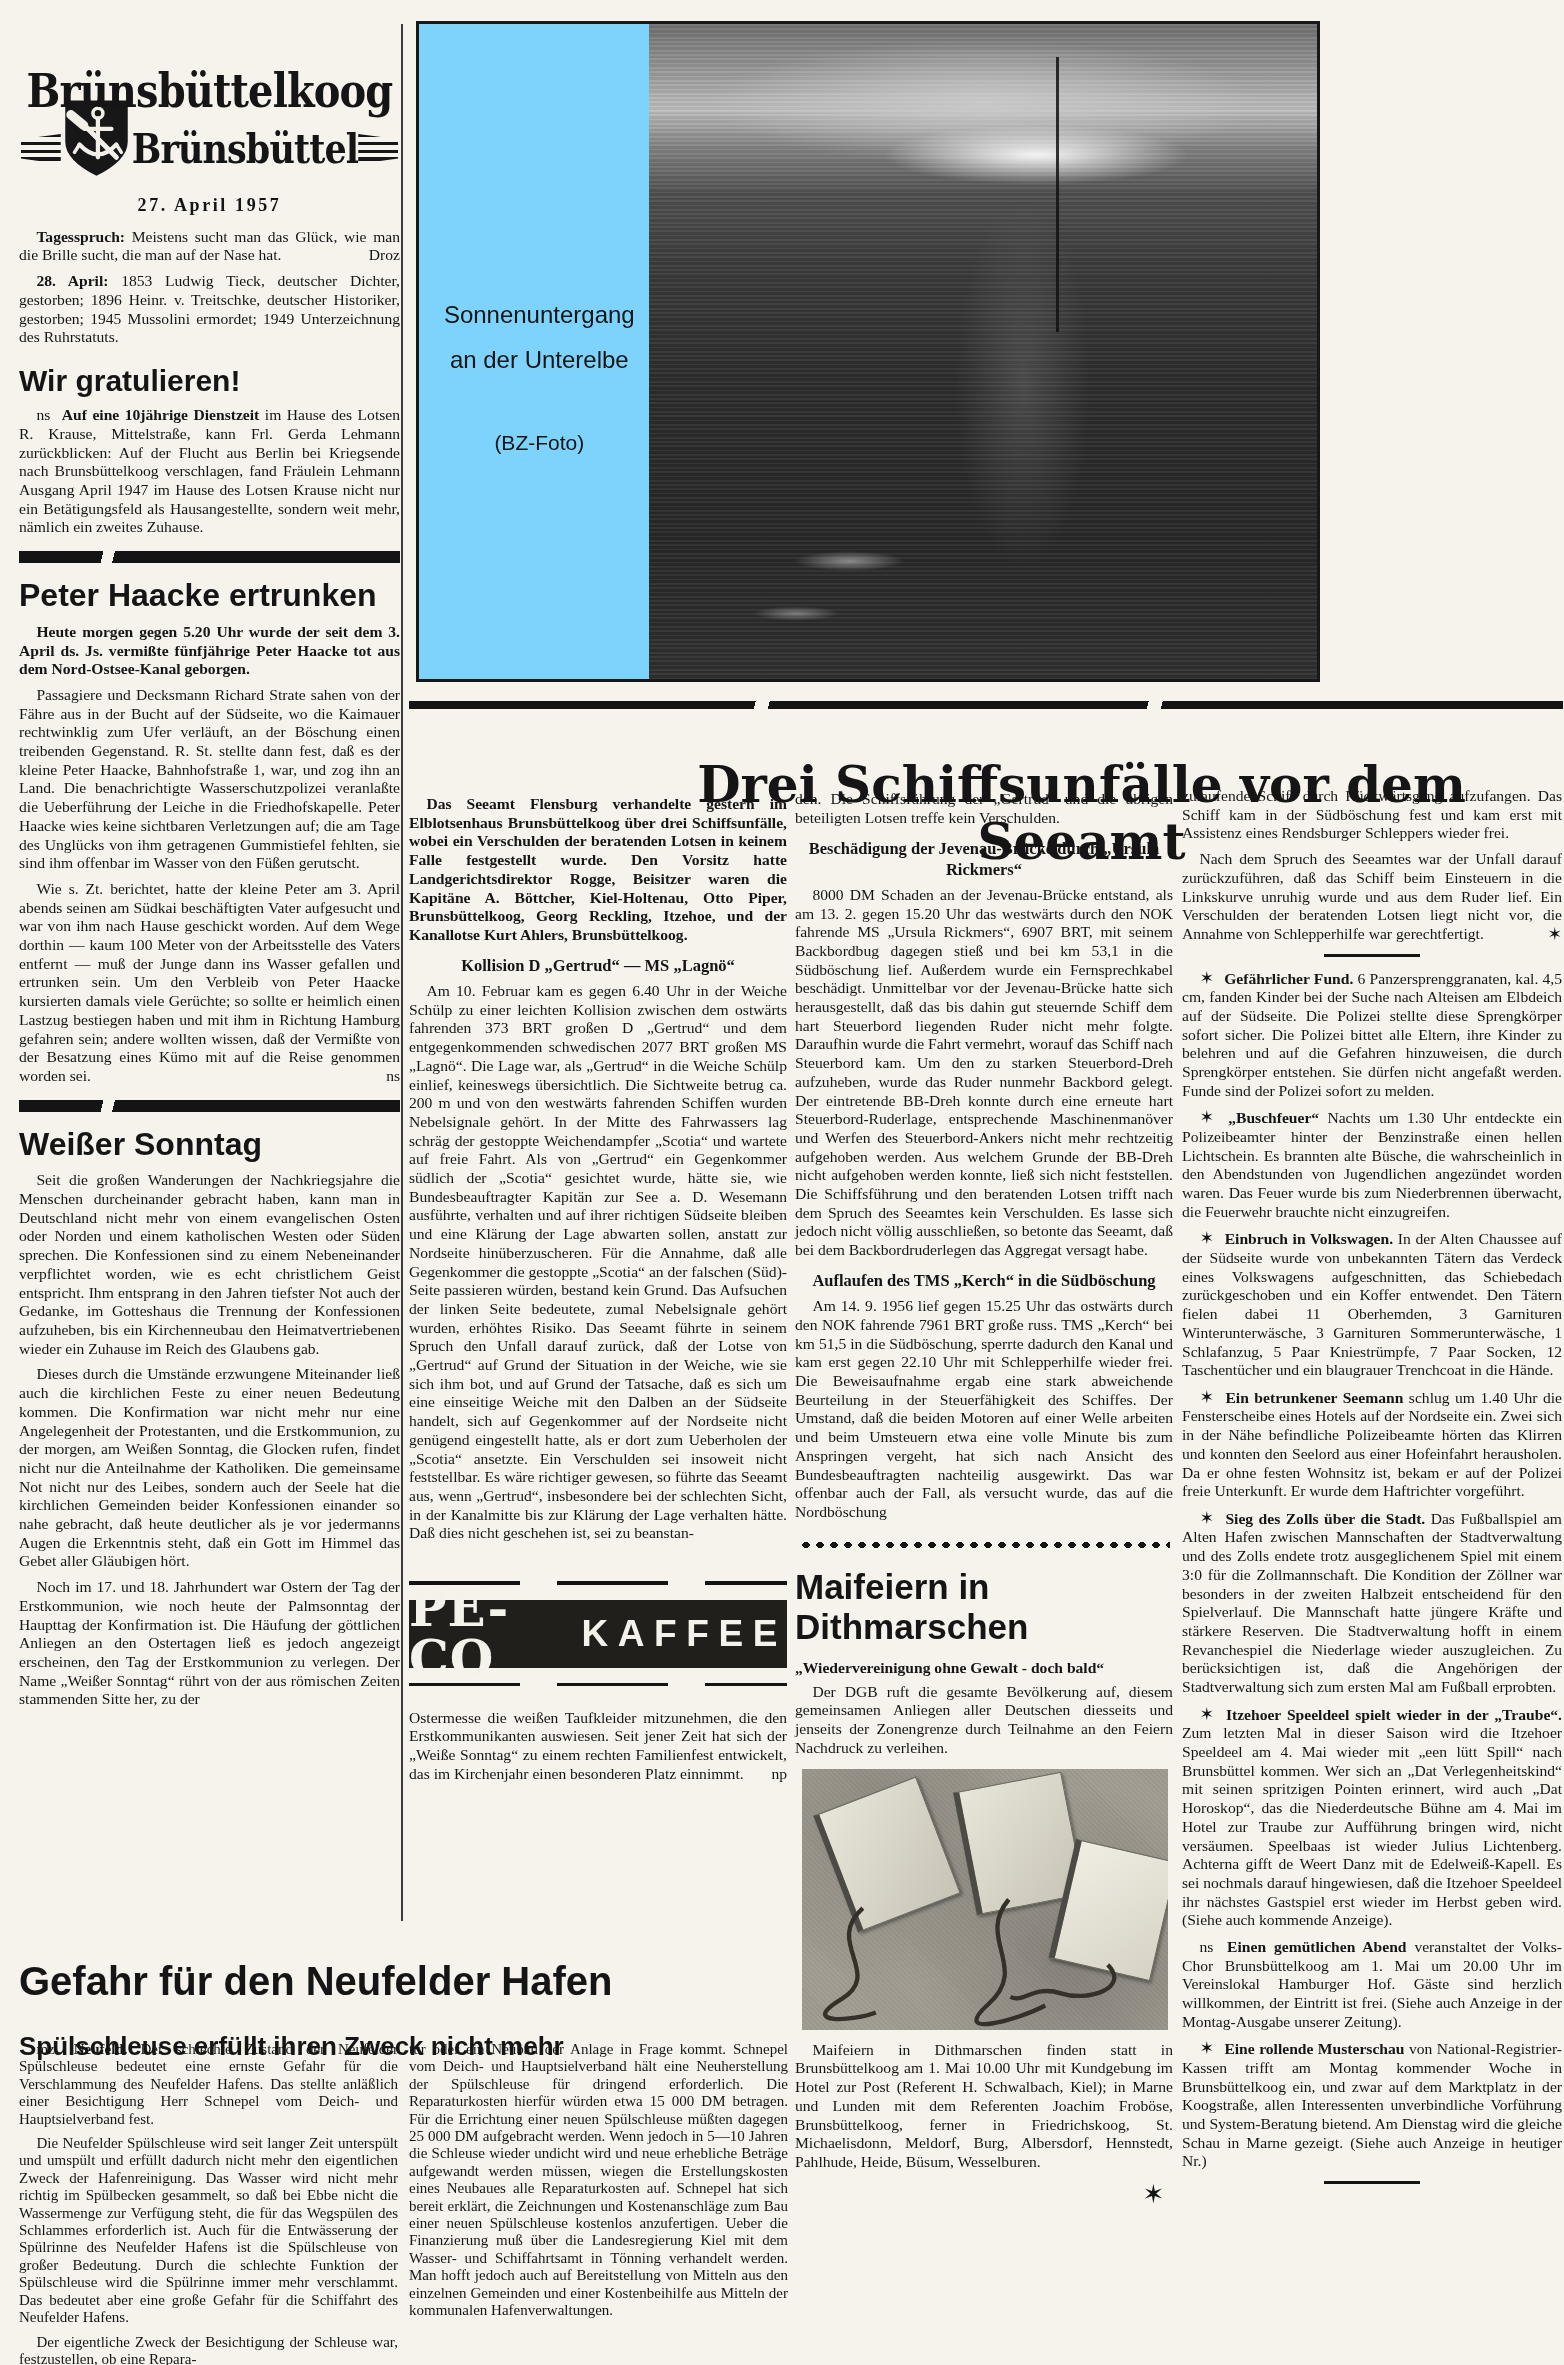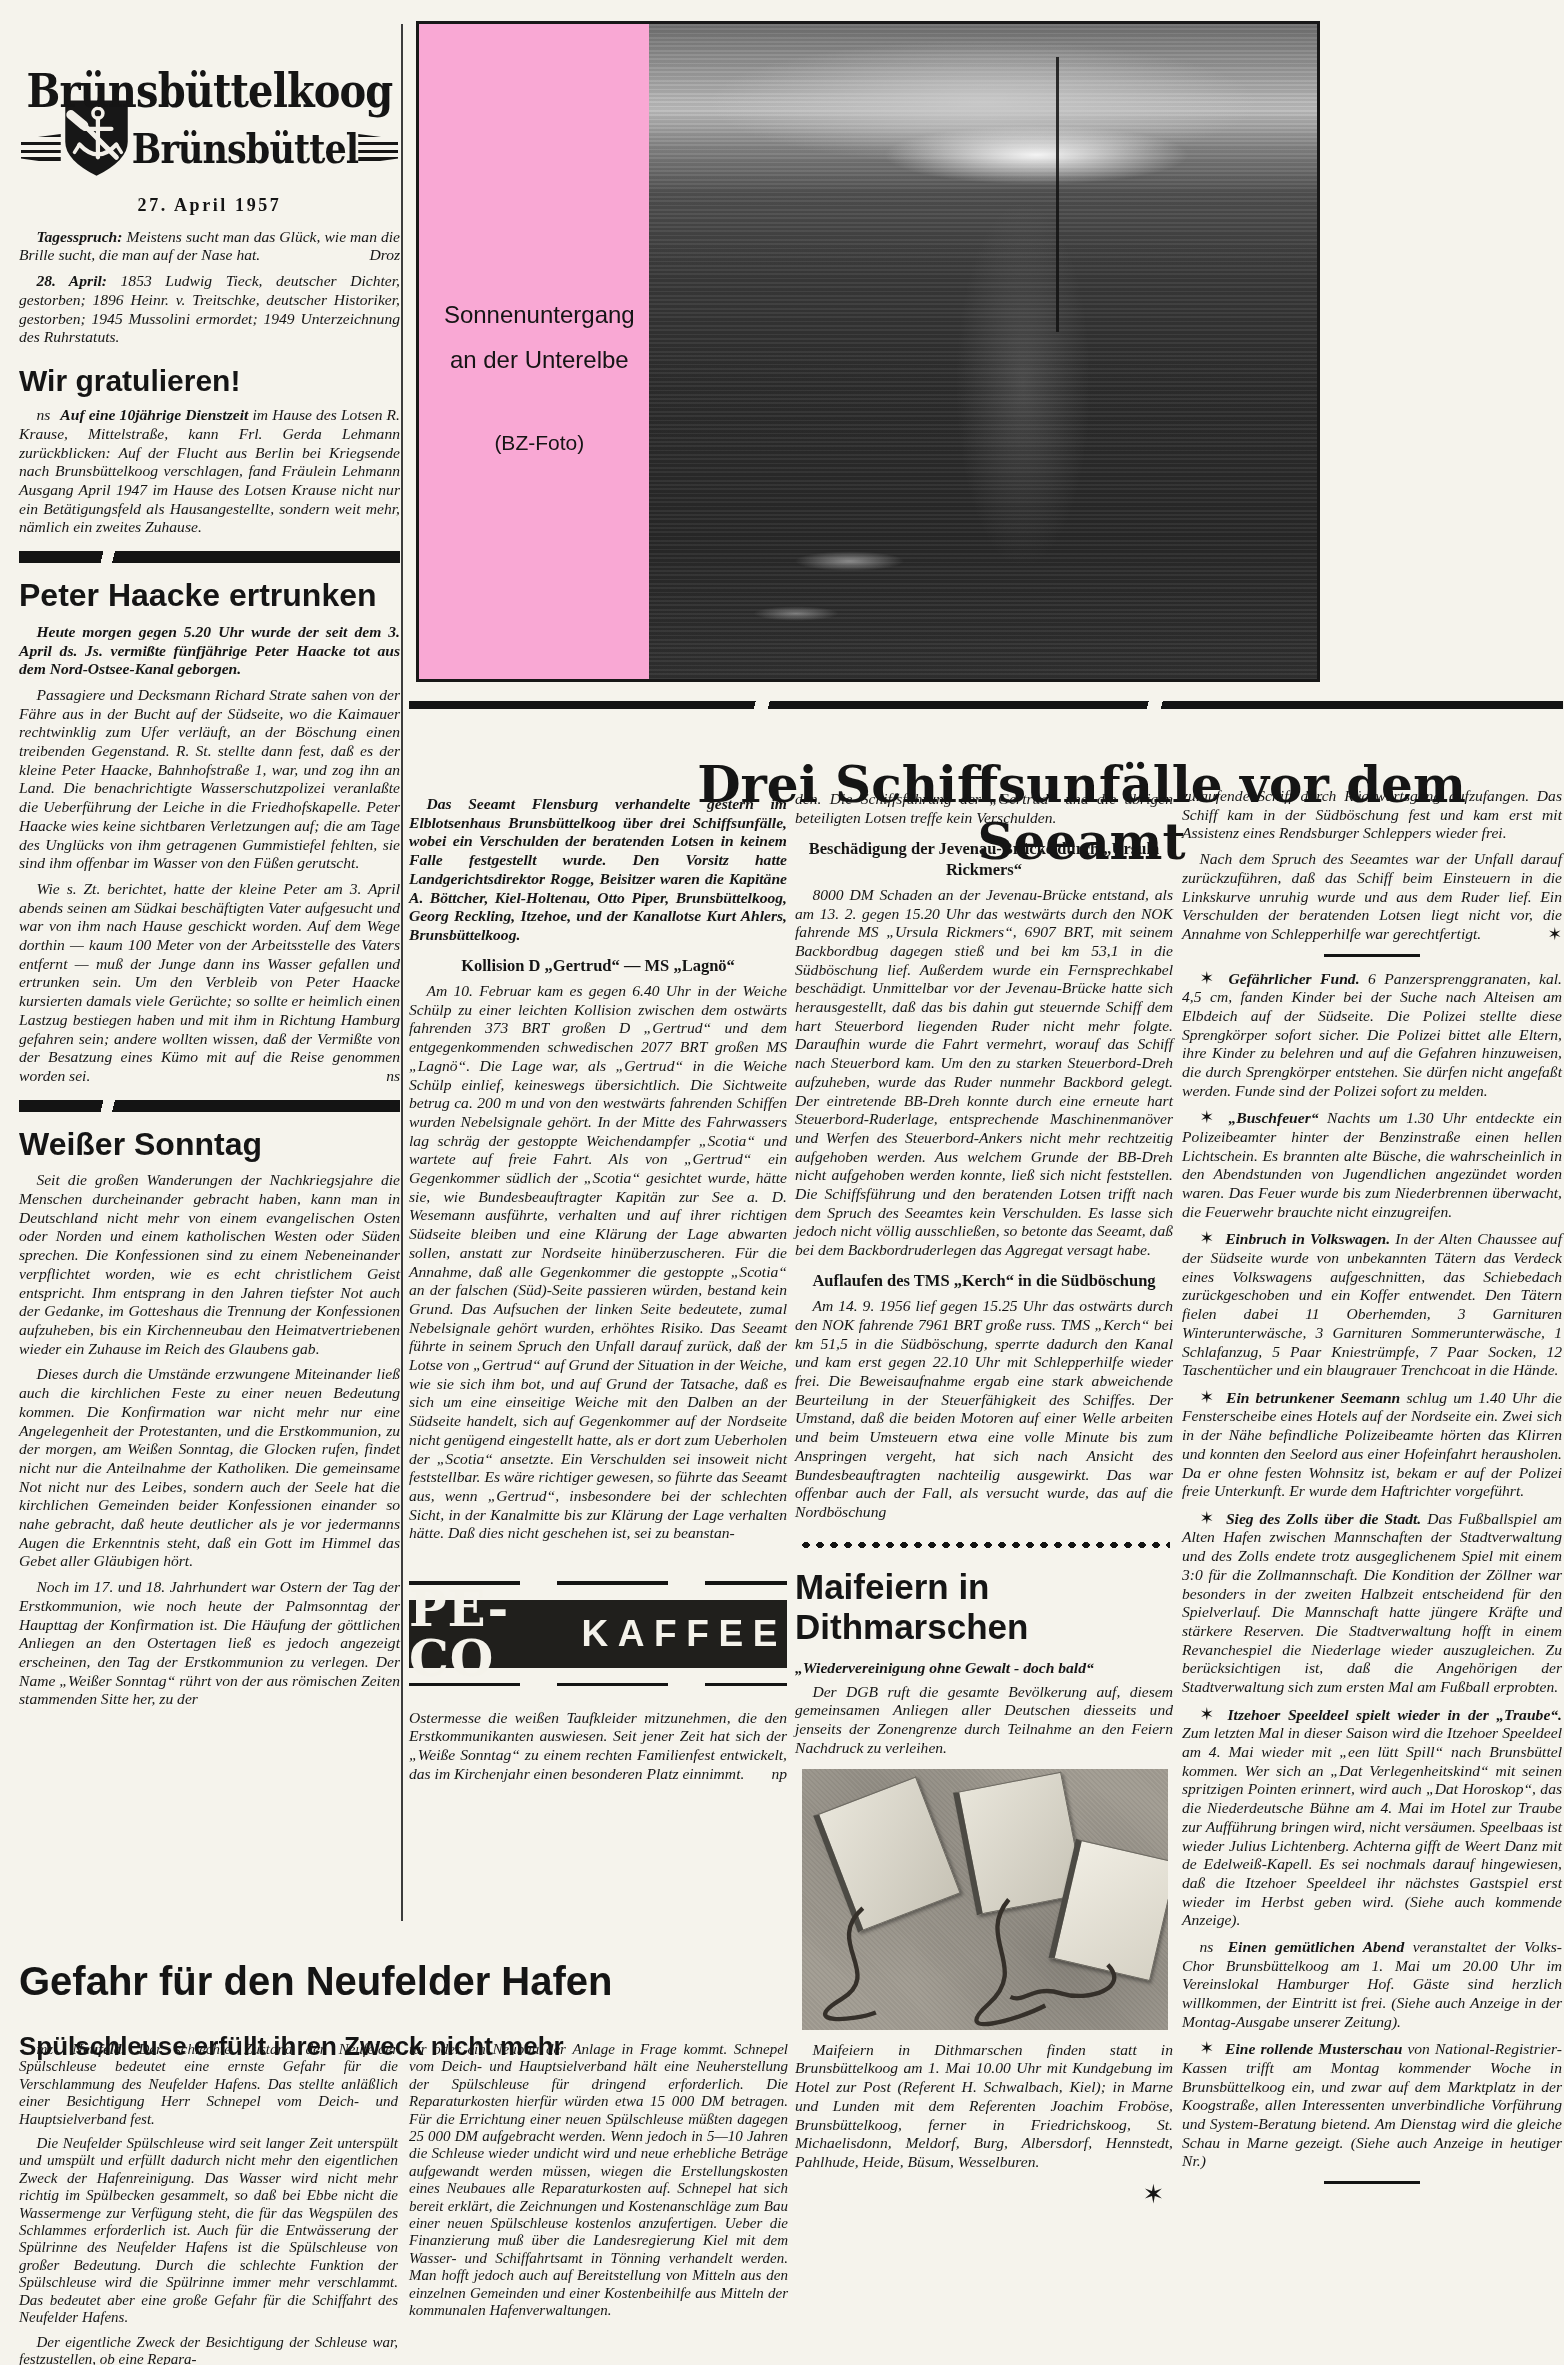--- a/index.html
+++ b/index.html
@@ -1,19 +1,19 @@
 <!DOCTYPE html>
 <html lang="de" style="font-size:14px"><head>
 <meta charset="utf-8">
 <style>
   html,body{margin:0;padding:0;background:#888;}
   .page{position:relative;width:1565px;height:2366px;background:#f5f3ec;color:#151515;overflow:hidden;
         font-family:"Liberation Serif","DejaVu Serif",serif;}
   .abs{position:absolute;}
-  .body-text{font-size:15.6px;line-height:18.7px;text-align:justify;margin:0 0 7px 0;font-style:italic;}
+  .body-text{font-size:15.6px;line-height:18.7px;text-align:justify;margin:0 0 7px 0;}
   .ind{text-indent:17.4px;}
   .bold{font-weight:bold;}
   .sig{float:right;margin-left:12px;}
   .marker{margin-right:6px;}
   .lead{font-weight:bold;}
   
   .left-col{left:19px;top:22.6px;width:381px;margin-top:48px;}
   .mast1{font:bold 40px/1 "DejaVu Serif",serif;letter-spacing:-0.9px;text-align:center;transform:scaleY(1.15);}
   .mast-row{display:flex;align-items:center;justify-content:center;margin-top:3.5px;}
   .crest{margin-top:-17.4px;flex:0 0 auto;}
@@ -21,21 +21,21 @@
   .flourish{width:40px;height:30px;background:repeating-linear-gradient(180deg,#161616 0 3.5px,rgba(0,0,0,0) 3.5px 7.8px);}
   .flourish.fl{clip-path:polygon(0 18%,100% 0,100% 100%,0 82%);}
   .flourish.fr{clip-path:polygon(0 0,100% 18%,100% 82%,0 100%);}
   .mast-date{margin:12px 0 14px;text-align:center;font:bold 18px/1 "Liberation Serif",serif;letter-spacing:2.6px;}
   
   .h-sans{font-family:"Liberation Sans","DejaVu Sans",sans-serif;font-weight:bold;text-align:left;}
   .h-grat{font-size:30px;line-height:35px;margin:15.6px 0 8.7px;}
   .h-sec{font-size:32px;line-height:37px;margin:14px 0 8.7px;}
   .bar-rule{height:12px;margin:14px 0 10.4px;background:linear-gradient(104deg,#141414 0 22%,rgba(0,0,0,0) 22% 25%,#141414 25% 100%);}
   
-  .photo-box{left:416px;top:21px;width:904px;height:661px;border:3.5px solid #181818;background:#f9a8d4;box-sizing:border-box;}
+  .photo-box{left:416px;top:21px;width:904px;height:661px;border:3.5px solid #181818;background:#7dd3fc;box-sizing:border-box;}
   .photo-caption{position:absolute;left:0;top:0;width:230px;height:100%;box-sizing:border-box;padding:268px 12px 0 22.6px;
                  font-family:"Liberation Sans","DejaVu Sans",sans-serif;font-size:24px;line-height:45px;text-align:center;}
   .photo-credit{margin-top:38px;font-size:21px;}
   .photo{position:absolute;left:230px;top:0;right:0;bottom:0;background:
       radial-gradient(ellipse 217px 42px at 58% 20%,rgba(250,250,250,.95),rgba(250,250,250,0) 70%),
       radial-gradient(ellipse 365px 83px at 50% 12%,rgba(205,205,205,.8),rgba(205,205,205,0) 75%),
       radial-gradient(ellipse 96px 261px at 56% 55%,rgba(150,150,150,.28),rgba(0,0,0,0) 70%),
       radial-gradient(ellipse 78px 14px at 30% 82%,rgba(235,235,235,.5),rgba(0,0,0,0) 70%),
       radial-gradient(ellipse 61px 10.4px at 22% 90%,rgba(235,235,235,.4),rgba(0,0,0,0) 70%),
       repeating-linear-gradient(180deg,rgba(255,255,255,.05) 0 1.7px,rgba(0,0,0,.06) 1.7px 4.3px),

